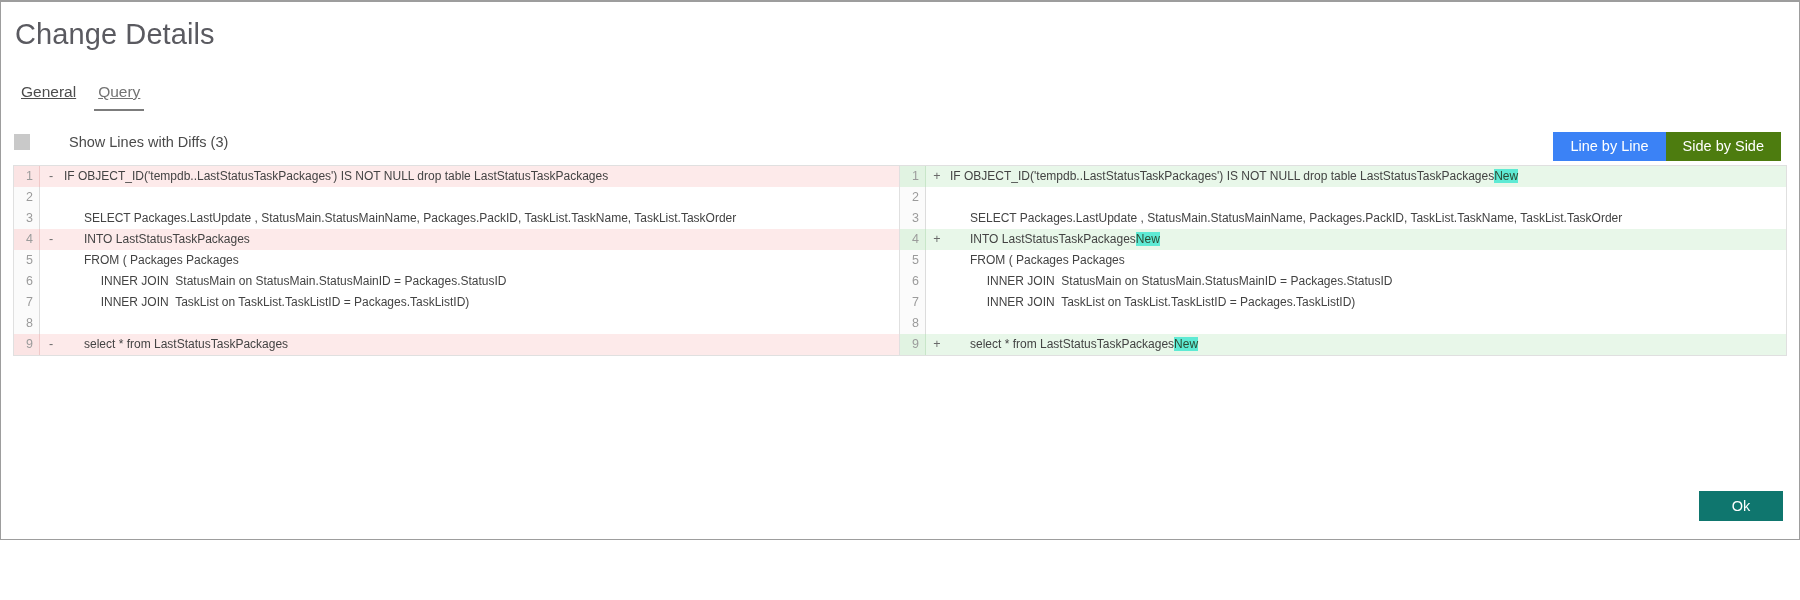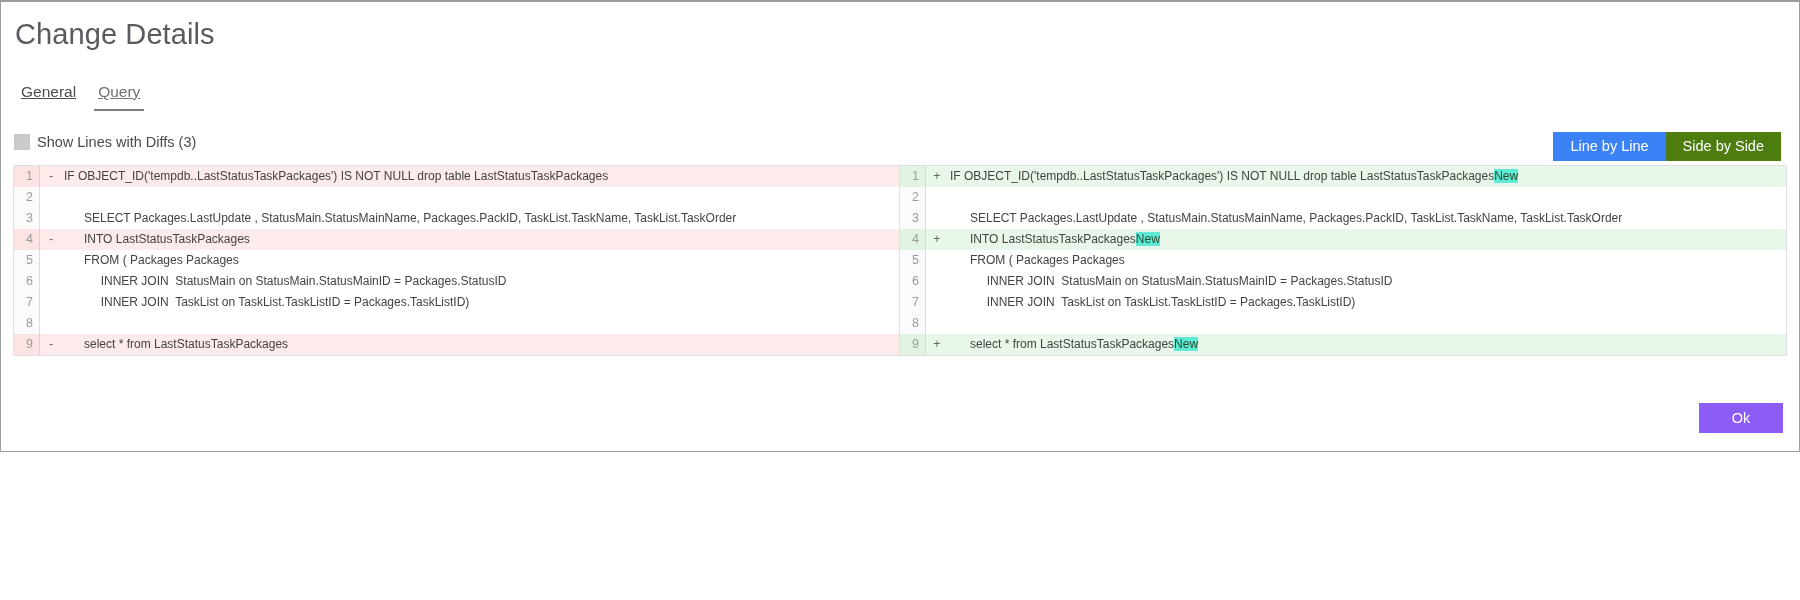--- a/index.html
+++ b/index.html
@@ -5,21 +5,21 @@
   * { box-sizing: border-box; }
   html, body {
     margin: 0; padding: 0;
     width: 1800px; height: 600px;
     background: #ffffff;
     font-family: "Liberation Sans", sans-serif;
     overflow: hidden;
   }
   #app {
     position: relative;
-    width: 1800px; height: 452px;
+    width: 1800px; height: 540px;
     background: #ffffff;
     border: 1px solid #9d9d9d;
     border-top-width: 2px;
   }
 
   
   .page-title {
     position: absolute;
     left: 14px; top: 16px;
     font-size: 29px;
@@ -68,20 +68,21 @@
   .checkbox-box {
     width: 16px; height: 16px;
     background: #c9c9c9;
     border: 1px solid #c9c9c9;
     flex: 0 0 auto;
   }
   .checkbox-label {
     font-size: 14.5px;
     color: #4a4a4a;
     white-space: nowrap;
+    margin-left: 32px;
   }
 
   .view-toggle {
     position: absolute;
     right: 18px; top: -2px;
     display: flex;
   }
   .toggle-btn {
     font-size: 14.5px;
     color: #ffffff;
@@ -157,21 +158,21 @@
   .code .hl-ins {
     background: #5eead4;
     color: #2d4a33;
   }
 
   
   .ok-button {
     position: absolute;
     right: 16px; bottom: 18px;
     width: 84px; height: 30px;
-    background: #8b5cf6;
+    background: #0f766e;
     color: #ffffff;
     font-size: 14.5px;
     display: flex;
     align-items: center;
     justify-content: center;
     cursor: pointer;
     user-select: none;
     margin-left: 45px;
   }
 </style>

